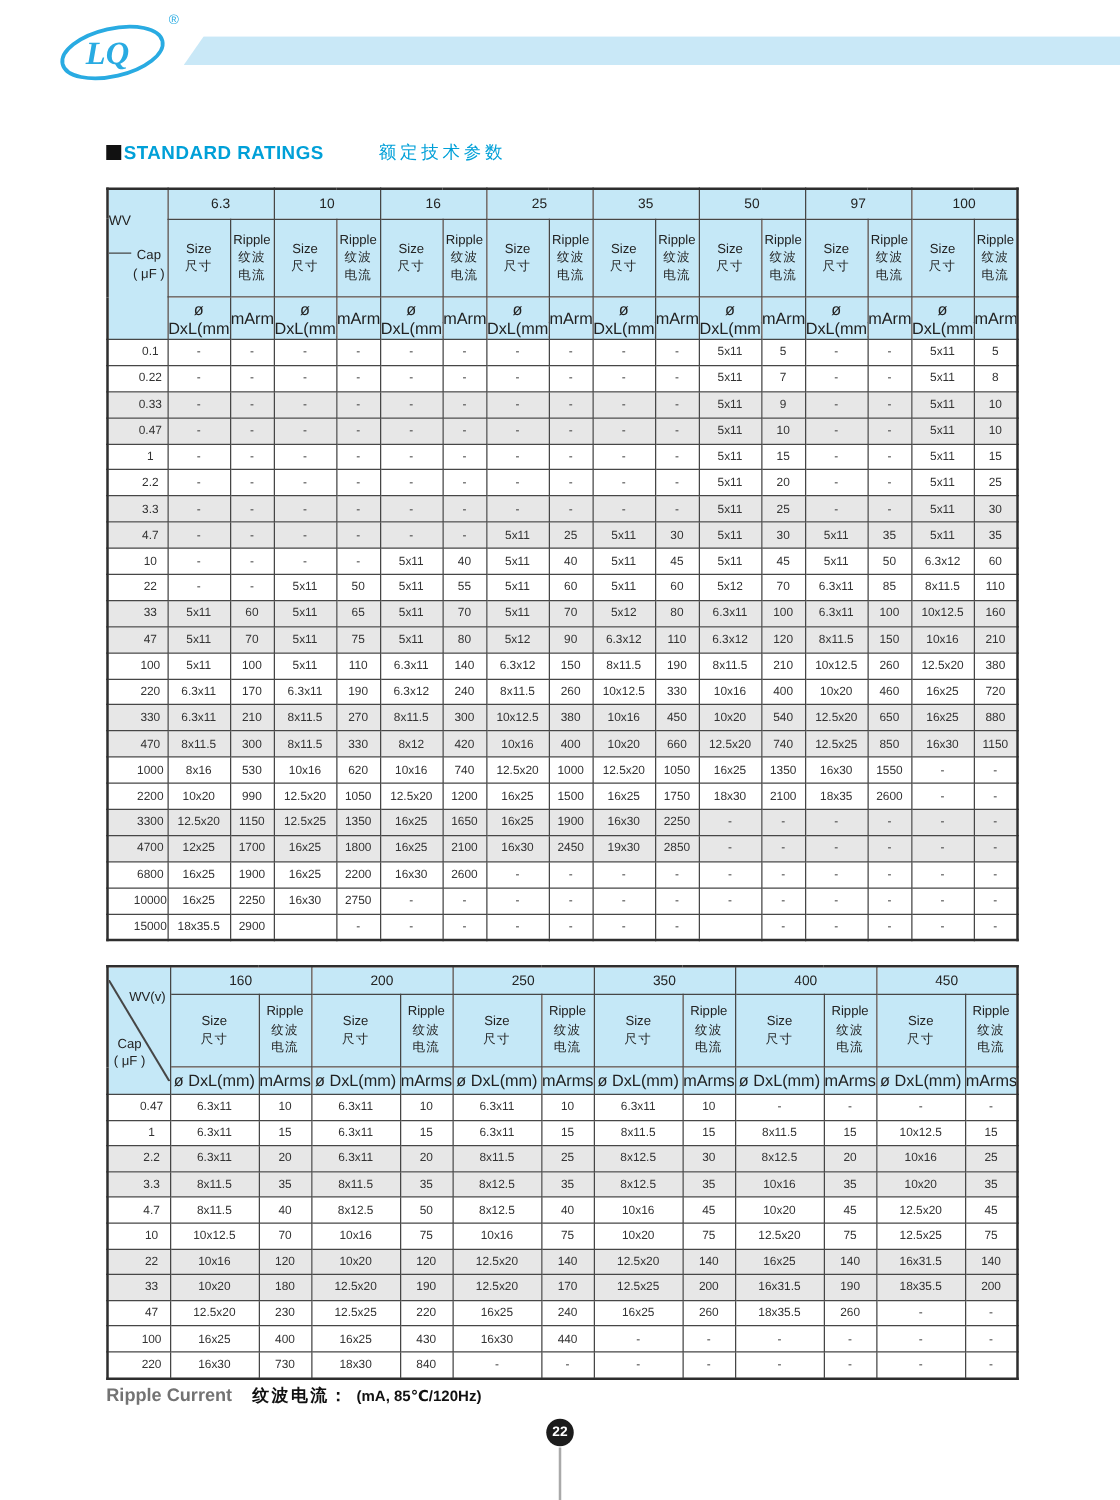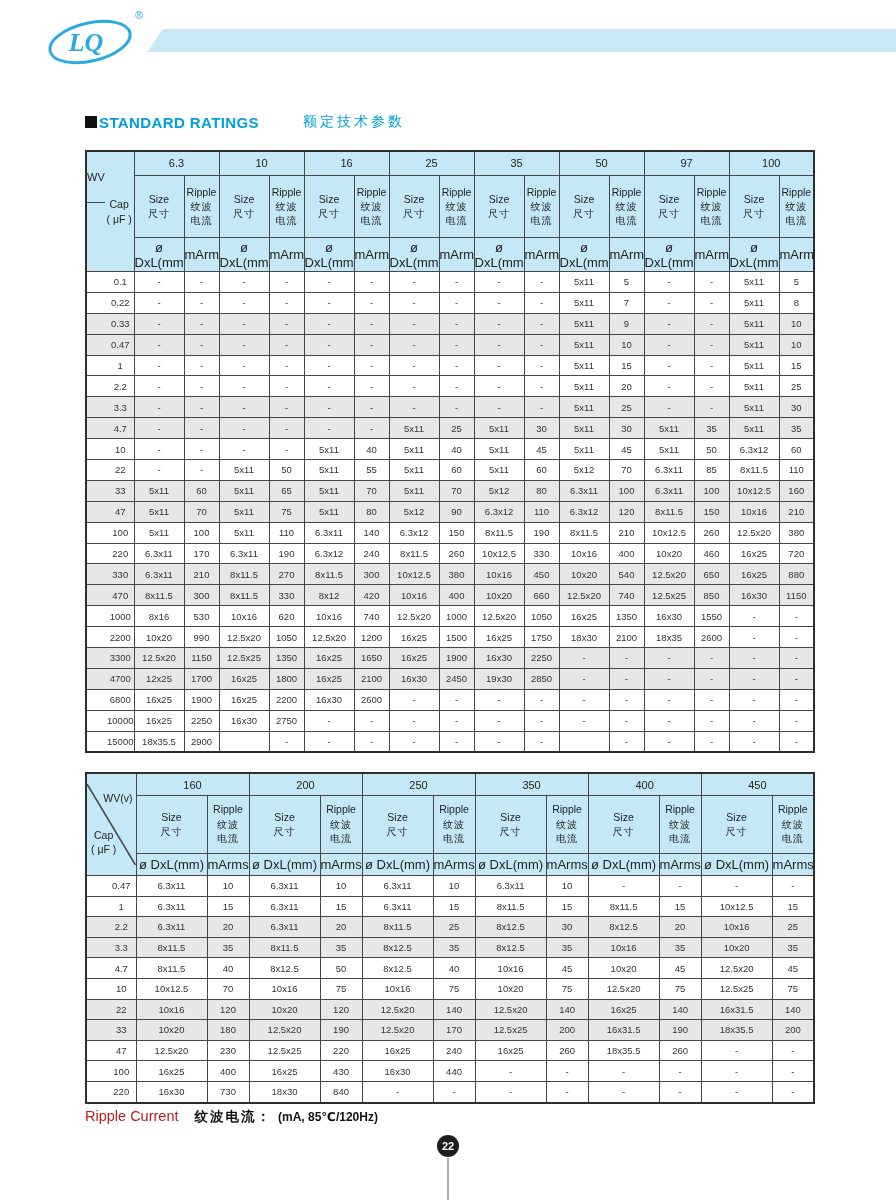--- a/index.html
+++ b/index.html
@@ -42,21 +42,21 @@
               border-bottom:1px solid #464646;font-size:11px;}
   .corner-bot{flex:1;display:flex;flex-direction:column;align-items:center;justify-content:center;
               font-size:10.5px;line-height:1.4;}
   .corner-diag{position:relative;height:81px;}
   .corner-diag svg{position:absolute;inset:0;width:100%;height:100%;}
   .wv-label{position:absolute;top:8px;right:3px;font-size:10.5px;}
   .cap-label{position:absolute;bottom:8px;left:4px;font-size:10.5px;line-height:1.4;text-align:center;}
 
   
   .footer{position:absolute;top:1108px;left:85px;display:flex;align-items:baseline;}
-  .footer-en{font-weight:normal;font-size:14.5px;color:#b91c1c;}
+  .footer-en{font-weight:bold;font-size:14.5px;color:#737373;}
   .footer-zh{font-size:13.5px;color:#111;margin-left:16px;letter-spacing:2px;font-weight:bold;}
   .footer-spec{font-weight:bold;font-size:12px;color:#111;margin-left:6px;}
 
   
   .page-badge{position:absolute;top:1135px;left:437px;width:22px;height:22px;border-radius:50%;
               background:#1c1c1c;color:#fff;font-size:11px;font-weight:bold;
               display:flex;align-items:center;justify-content:center;}
   .tail-line{position:absolute;top:1158px;left:447px;width:2px;height:42px;background:#a9a9a9;}
 </style>
 </head>

